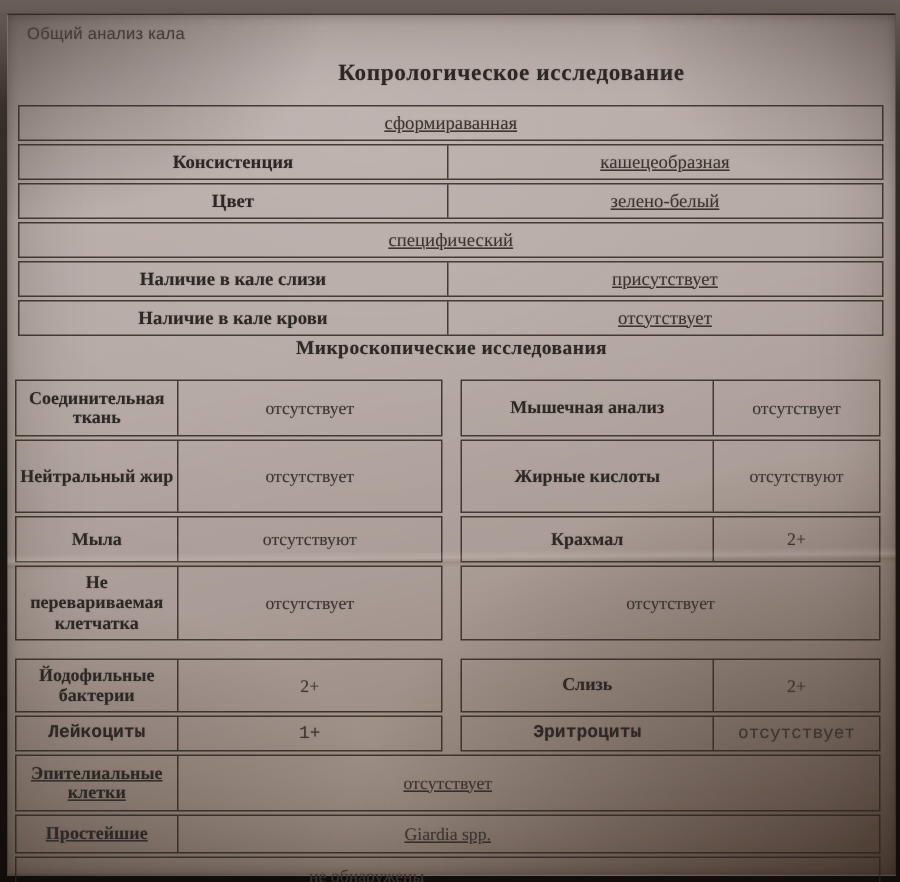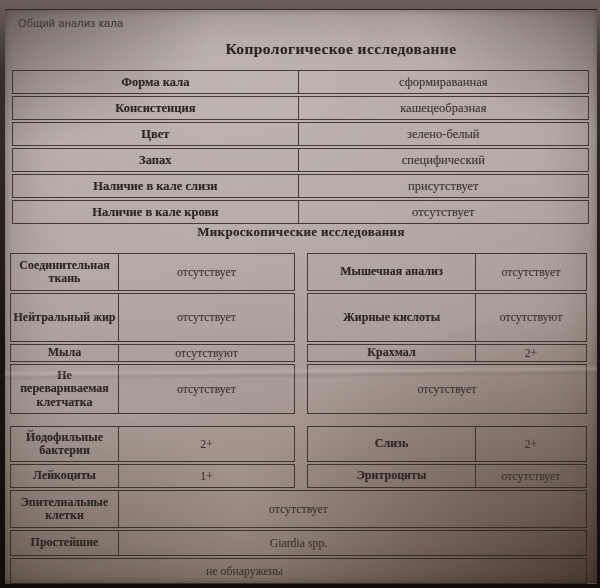--- a/index.html
+++ b/index.html
@@ -50,44 +50,44 @@
     border:1.4px solid var(--line);
   }
   .m-label{
     width:49.5%;border-right:1.4px solid var(--line);
     display:flex;align-items:center;justify-content:center;
     font-weight:bold;font-size:12.5px;color:#2e2824;
     text-shadow:0 0 1px rgba(50,40,34,0.35);
   }
   .m-value{
     flex:1;display:flex;align-items:center;justify-content:center;
-    font-size:12.5px;color:#3c3530;text-shadow:0 0 1px rgba(60,48,40,0.3);
+    font-size:12.5px;color:#3c3530;text-shadow:0 0 1px rgba(60,48,40,0.3);text-decoration:underline;
   }
   
   .micro-table{position:absolute;left:5px;right:10px;top:243px;}
   .p-row{display:flex;gap:12px;margin-bottom:2px;}
-  .r1{height:38px;}.r2{height:49px;}.r3{height:18px;}
-  .r4{height:50px;}.r5{height:36px;margin-top:12px;}.r6{height:24px;}
+  .r1{height:38px;}.r2{height:49px;}.r3{height:31px;}
+  .r4{height:50px;}.r5{height:36px;margin-top:12px;}.r6{height:24px;font-family:Liberation Mono, monospace;}
   .half{border:1.4px solid var(--line);display:flex;}
   .half.left{width:283px;flex:none;}
   .half.right{flex:1;}
   .p-label{
     border-right:1.4px solid var(--line);
     display:flex;align-items:center;justify-content:center;text-align:center;
     font-weight:bold;font-size:12px;line-height:1.1;color:#2e2824;
     padding:1px 2px;box-sizing:border-box;
     text-shadow:0 0 1px rgba(50,40,34,0.35);
   }
   .half.left .p-label{width:108px;flex:none;}
   .half.right .p-label{width:168px;flex:none;}
   .p-value{
     flex:1;display:flex;align-items:center;justify-content:center;
     font-size:11.8px;color:#3c3530;text-shadow:0 0 1px rgba(60,48,40,0.3);
   }
-  .f-row{display:flex;margin-bottom:2px;border:1.4px solid var(--line);}
+  .f-row{display:flex;margin-bottom:2px;border:1.4px solid var(--line);text-decoration:underline;}
   .f1{height:36px;}.f2{height:24px;}.f3{height:24px;}
   .f-label{
     width:108px;flex:none;border-right:1.4px solid var(--line);
     display:flex;align-items:center;justify-content:center;text-align:center;
     font-weight:bold;font-size:12px;line-height:1.1;color:#2e2824;
     padding:1px 2px;box-sizing:border-box;
     text-shadow:0 0 1px rgba(50,40,34,0.35);
   }
   .f-value{
     flex:1;display:flex;align-items:center;justify-content:center;
@@ -106,33 +106,31 @@
 
 <div class="photo">
   <div class="paper">
     <div class="soft">
 
       <div class="corner-label">Общий анализ кала</div>
       <h1 class="title">Копрологическое исследование</h1>
 
       <div class="macro-table">
         <div class="m-row">
-          <div class="m-label">Форма кала</div>
           <div class="m-value">сформираванная</div>
         </div>
         <div class="m-row">
           <div class="m-label">Консистенция</div>
           <div class="m-value">кашецеобразная</div>
         </div>
         <div class="m-row">
           <div class="m-label">Цвет</div>
           <div class="m-value">зелено-белый</div>
         </div>
         <div class="m-row">
-          <div class="m-label">Запах</div>
           <div class="m-value">специфический</div>
         </div>
         <div class="m-row">
           <div class="m-label">Наличие в кале слизи</div>
           <div class="m-value">присутствует</div>
         </div>
         <div class="m-row">
           <div class="m-label">Наличие в кале крови</div>
           <div class="m-value">отсутствует</div>
         </div>

